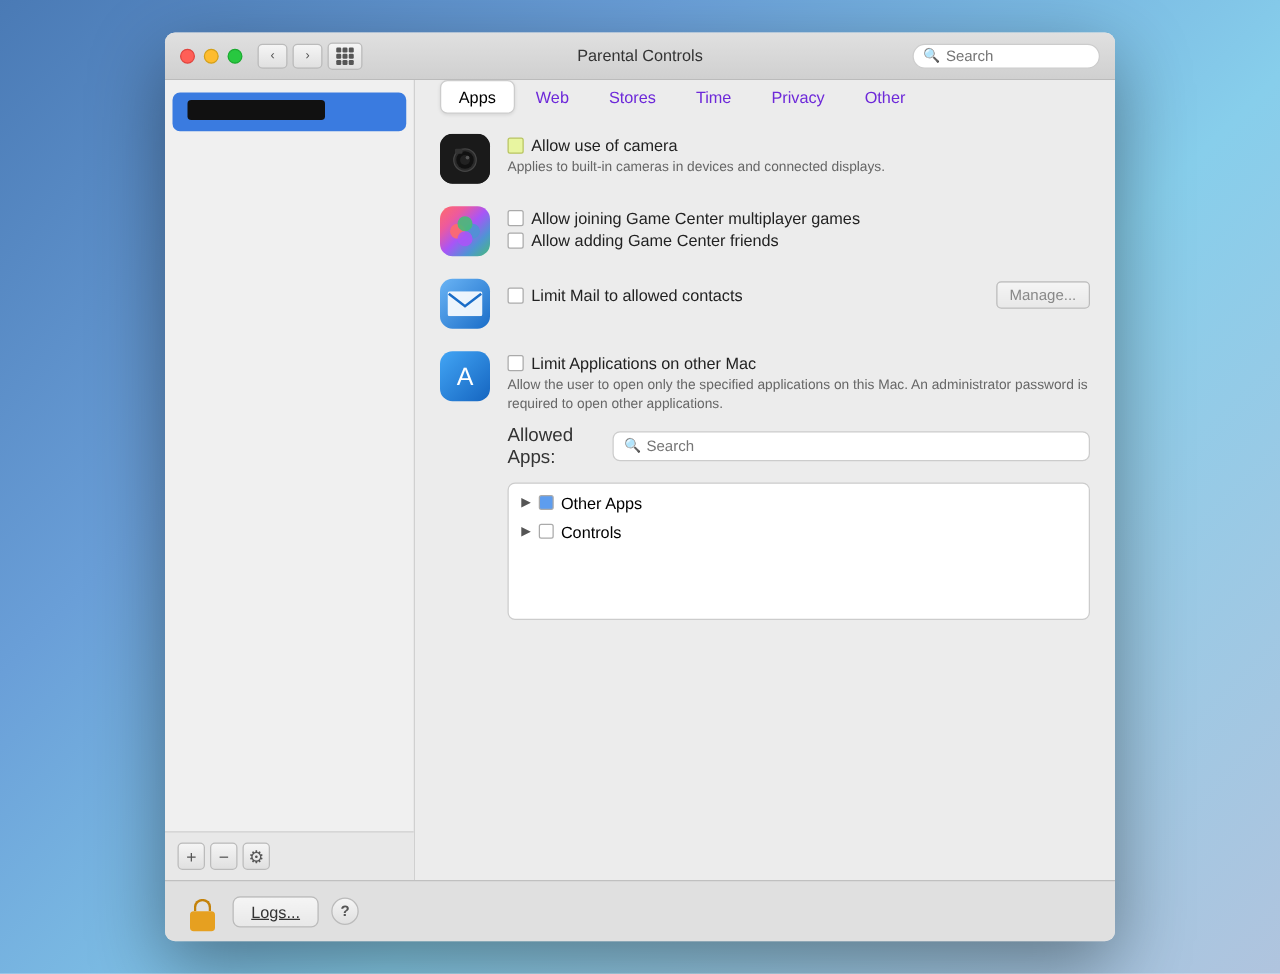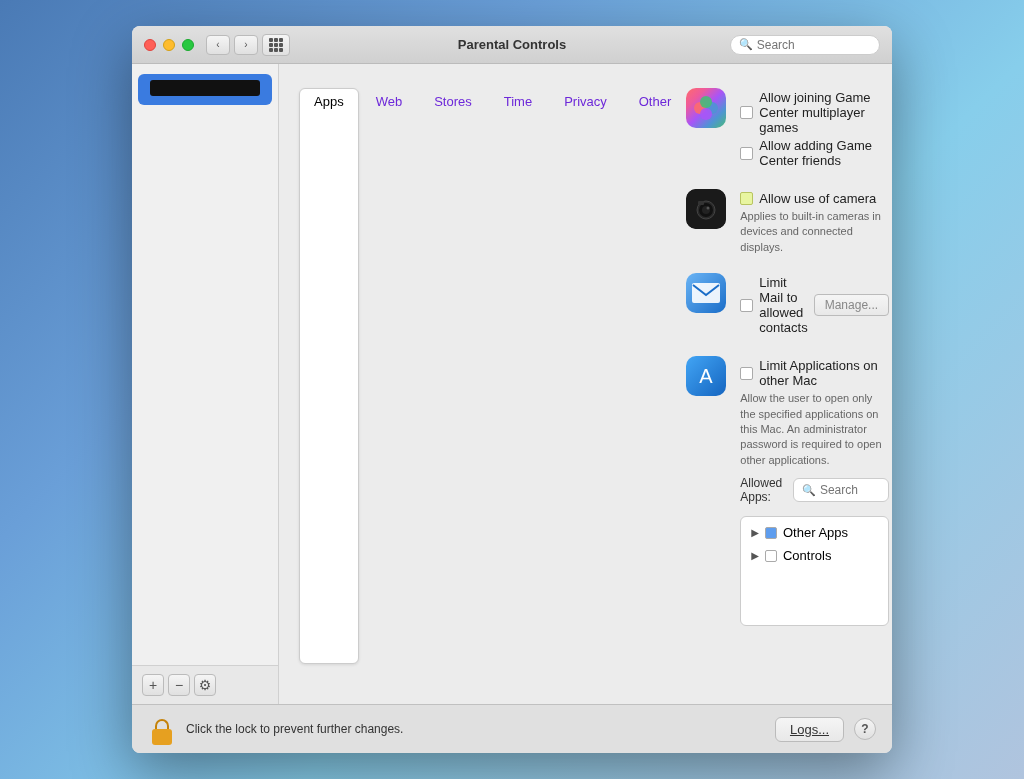--- a/index.html
+++ b/index.html
@@ -88,21 +88,21 @@
       height: 4px;
       background: #555;
       border-radius: 1px;
     }
 
     .title-text {
       position: absolute;
       left: 50%;
       transform: translateX(-50%);
       font-size: 13px;
-      font-weight: 700;
+      font-weight: 400;
       color: #333;
     }
 
     .search-bar {
       margin-left: auto;
       display: flex;
       align-items: center;
       background: white;
       border: 1px solid #ccc;
       border-radius: 12px;
@@ -173,21 +173,22 @@
       justify-content: center;
       cursor: pointer;
       font-size: 14px;
       color: #555;
     }
 
     
     .main-panel {
       flex: 1;
       display: flex;
-      padding: 24px 20px;
+      flex-direction: column;
+      padding: 0 20px;
     }
 
     
     .tabs {
       display: flex;
       gap: 2px;
       margin-bottom: 16px;
     }
     .tab {
       padding: 5px 14px;
@@ -308,21 +309,21 @@
       font-size: 12px;
       color: #888;
       cursor: pointer;
       margin-left: auto;
     }
 
     .allowed-apps-section {
       margin-top: 8px;
     }
     .allowed-apps-label {
-      font-size: 12px;
+      font-size: 15px;
       color: #333;
       margin-bottom: 6px;
     }
 
     .apps-search {
       width: 100%;
       display: flex;
       align-items: center;
       background: white;
       border: 1px solid #ccc;
@@ -503,59 +504,59 @@
         <div class="tab">Web</div>
         <div class="tab">Stores</div>
         <div class="tab">Time</div>
         <div class="tab">Privacy</div>
         <div class="tab">Other</div>
       </div>
 
       <div class="settings-area">
 
         <div class="setting-row">
-          <div class="setting-icon">
-            <div class="game-center-icon">
-              <svg width="30" height="30" viewBox="0 0 30 30">
-                <circle cx="9" cy="15" r="6" fill="#ff6b6b" opacity="0.9"></circle>
-                <circle cx="21" cy="15" r="6" fill="#4f94d4" opacity="0.9"></circle>
-                <circle cx="15" cy="9" r="6" fill="#48bb78" opacity="0.9"></circle>
-                <circle cx="15" cy="21" r="6" fill="#a855f7" opacity="0.9"></circle>
-              </svg>
-            </div>
-          </div>
-          <div class="setting-details">
-            <div class="checkbox-row">
-              <div class="checkbox"></div>
-              <span class="setting-label">Allow joining Game Center multiplayer games</span>
-            </div>
-            <div class="checkbox-row">
-              <div class="checkbox"></div>
-              <span class="setting-label">Allow adding Game Center friends</span>
-            </div>
-          </div>
-        </div>
-
-        <div class="setting-row">
           <div class="setting-icon setting-icon-camera">
             <svg class="camera-svg" viewBox="0 0 40 40">
               <rect width="40" height="40" rx="10" fill="#1a1a1a"></rect>
               <circle cx="20" cy="21" r="9" fill="#2a2a2a" stroke="#444" stroke-width="1"></circle>
               <circle cx="20" cy="21" r="7" fill="#111"></circle>
               <circle cx="20" cy="21" r="4" fill="#222"></circle>
               <circle cx="22" cy="19" r="1.5" fill="#555"></circle>
               <rect x="12" y="12" width="6" height="4" rx="1" fill="#333"></rect>
             </svg>
           </div>
           <div class="setting-details">
             <div class="checkbox-row">
               <div class="checkbox highlighted"></div>
               <span class="setting-label">Allow use of camera</span>
             </div>
             <div class="setting-desc">Applies to built-in cameras in devices and connected displays.</div>
+          </div>
+        </div>
+
+        <div class="setting-row">
+          <div class="setting-icon">
+            <div class="game-center-icon">
+              <svg width="30" height="30" viewBox="0 0 30 30">
+                <circle cx="9" cy="15" r="6" fill="#ff6b6b" opacity="0.9"></circle>
+                <circle cx="21" cy="15" r="6" fill="#4f94d4" opacity="0.9"></circle>
+                <circle cx="15" cy="9" r="6" fill="#48bb78" opacity="0.9"></circle>
+                <circle cx="15" cy="21" r="6" fill="#a855f7" opacity="0.9"></circle>
+              </svg>
+            </div>
+          </div>
+          <div class="setting-details">
+            <div class="checkbox-row">
+              <div class="checkbox"></div>
+              <span class="setting-label">Allow joining Game Center multiplayer games</span>
+            </div>
+            <div class="checkbox-row">
+              <div class="checkbox"></div>
+              <span class="setting-label">Allow adding Game Center friends</span>
+            </div>
           </div>
         </div>
 
         <div class="setting-row">
           <div class="setting-icon">
             <div style="width:40px;height:40px;border-radius:10px;background:linear-gradient(135deg,#6ab4f5,#1a6dc8);display:flex;align-items:center;justify-content:center;">
               <svg width="28" height="20" viewBox="0 0 28 20">
                 <rect width="28" height="20" rx="2" fill="white" opacity="0.9"></rect>
                 <polyline points="1,2 14,12 27,2" fill="none" stroke="#1a6dc8" stroke-width="2"></polyline>
               </svg>
@@ -612,18 +613,17 @@
 
       </div>
     </div>
   </div>
 
   <div class="bottom-bar">
     <div class="lock-icon">
       <div class="lock-shackle"></div>
       <div class="lock-body"></div>
     </div>
-    <span class="lock-text">Click the lock to prevent further changes.</span>
     <button class="logs-btn">Logs...</button>
     <div class="help-btn">?</div>
   </div>
 
 </div>
 
 </body></html>

